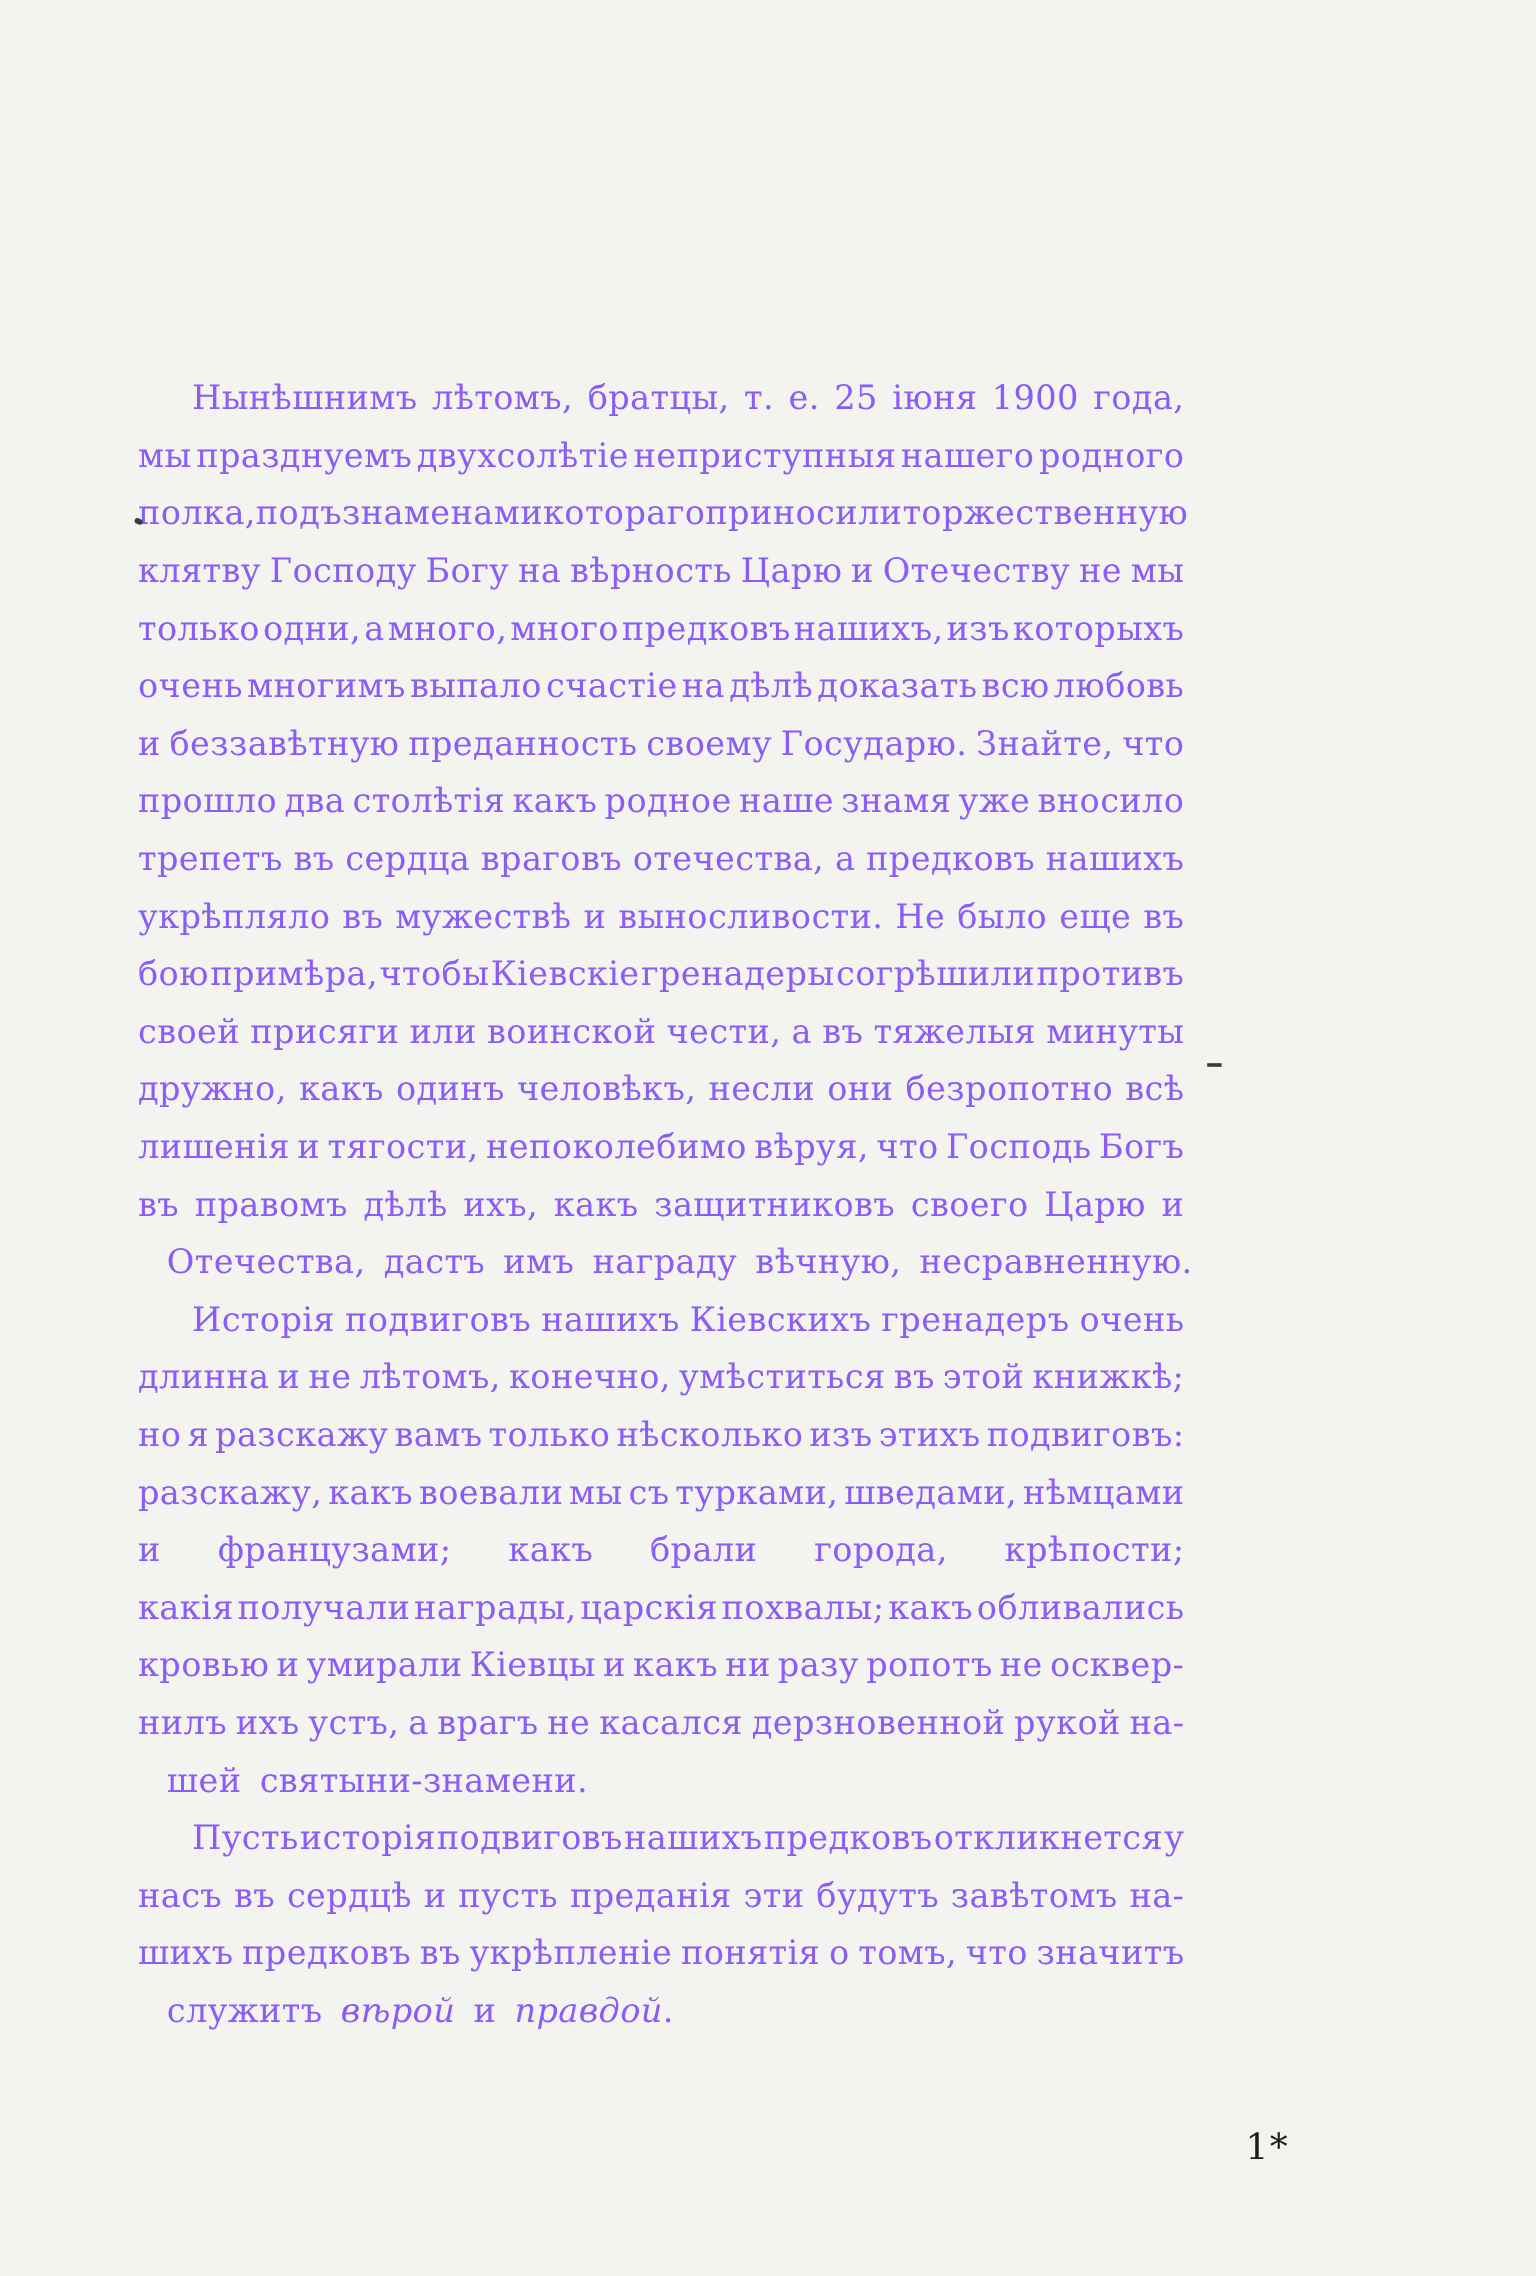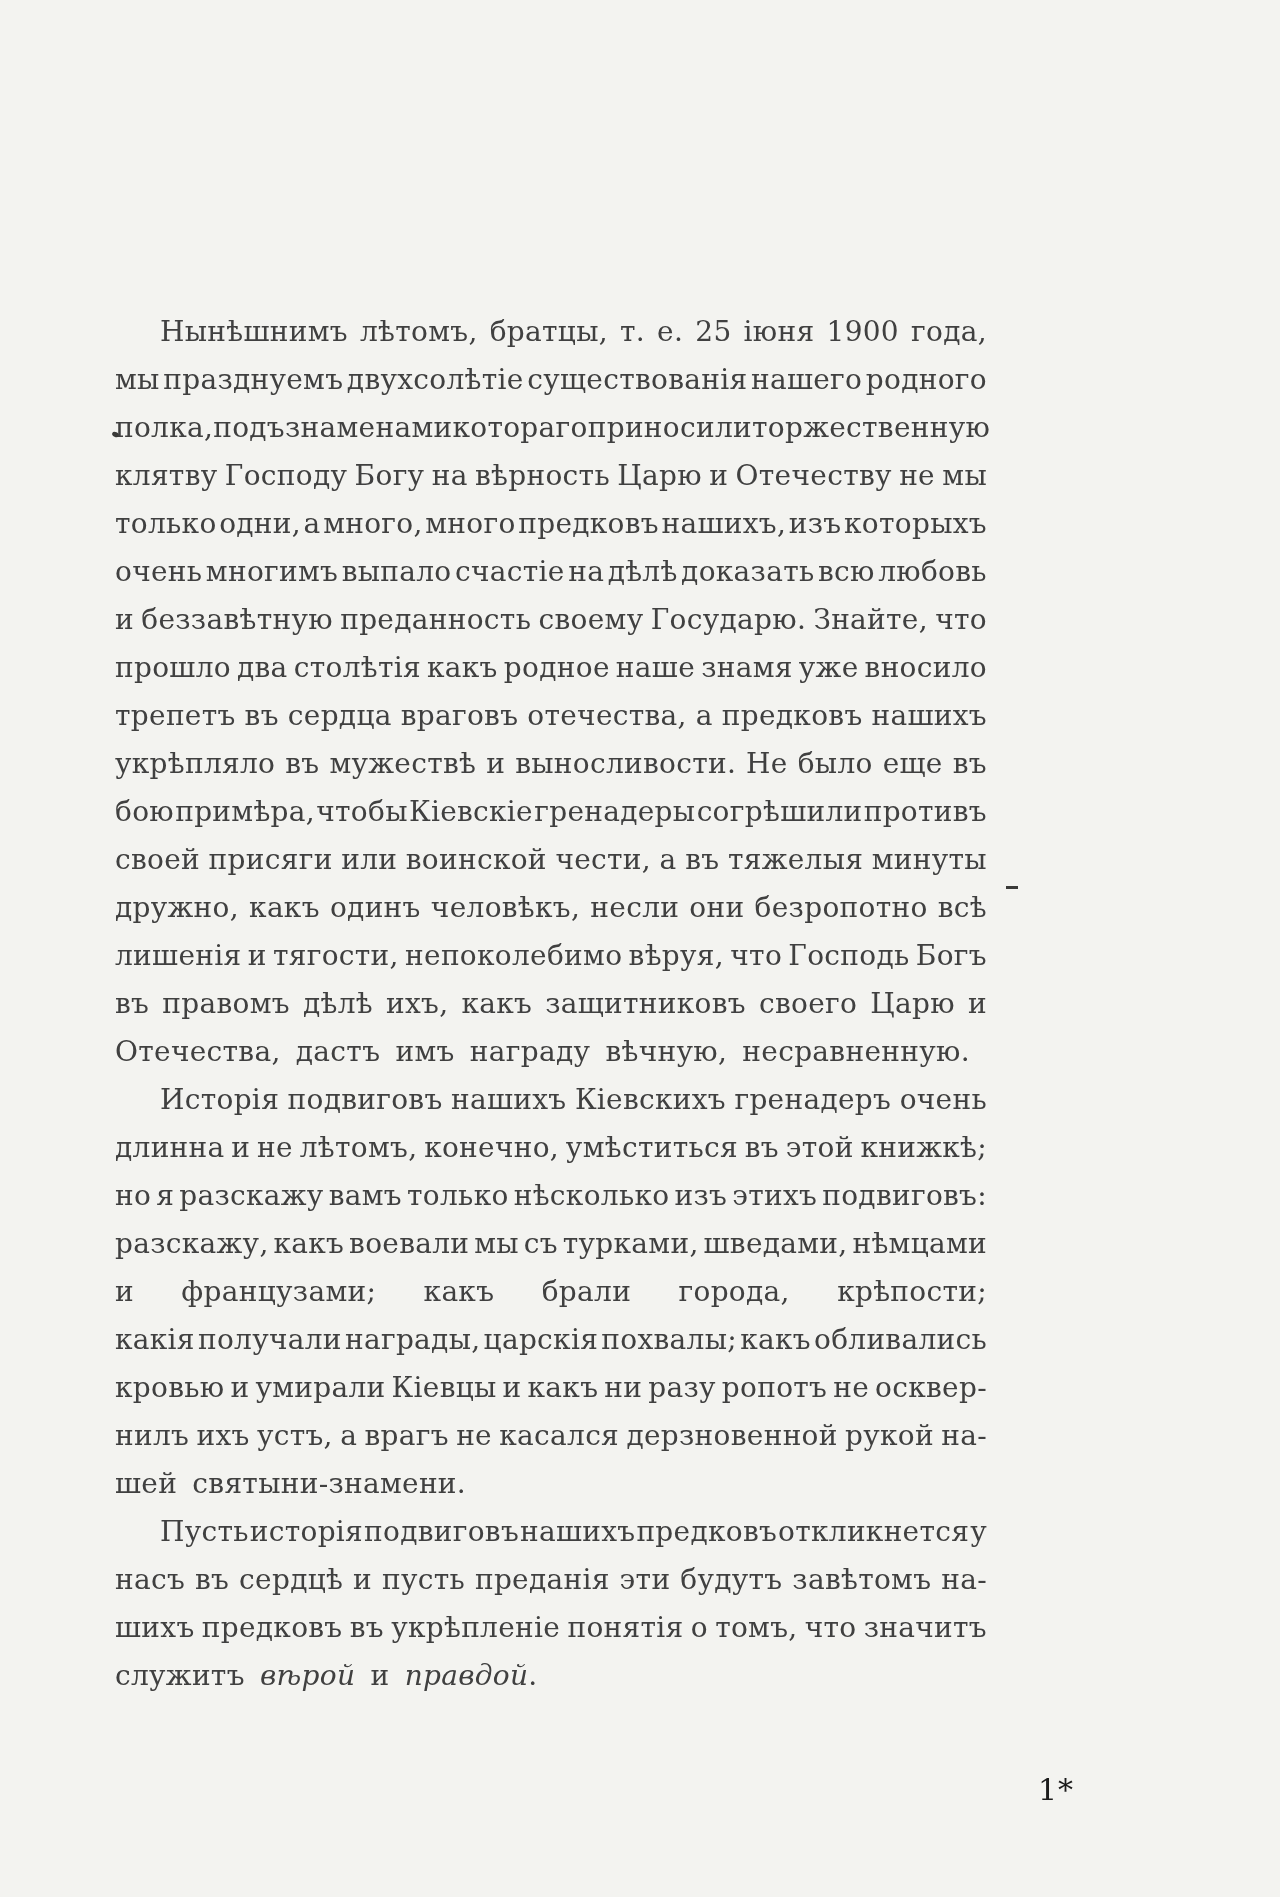--- a/index.html
+++ b/index.html
@@ -16,41 +16,42 @@
   }
   .page {
     position: absolute;
     inset: 0;
   }
   .text-block {
     position: absolute;
     left: 115px;
     top: 308px;
     width: 872px;
-    color: #404040;
+    color: #8b5cf6;
     font-size: 28px;
     line-height: 48px;
     letter-spacing: 0.3px;
   }
   .para { margin: 0; }
   
   .line {
     height: 48px;
     white-space: nowrap;
   }
   .line.justify {
     display: flex;
     flex-wrap: nowrap;
     justify-content: space-between;
     align-items: baseline;
   }
   .line.last {
     display: block;
     text-align: left;
     word-spacing: 6px;
+    margin-left: 24px;
   }
   .line.indent { padding-left: 45px; }
   .line em { font-style: italic; text-align: right; }
   .footer-mark {
     position: absolute;
     left: 1038px;
     top: 1772px;
     color: #1b1b1b;
     font-size: 30px;
     letter-spacing: 1px;
@@ -78,21 +79,21 @@
           <span>е.</span>
           <span>25</span>
           <span>іюня</span>
           <span>1900</span>
           <span>года,</span>
         </div>
         <div class="line justify">
           <span>мы</span>
           <span>празднуемъ</span>
           <span>двухсолѣтіе</span>
-          <span>существованія</span>
+          <span>неприступныя</span>
           <span>нашего</span>
           <span>родного</span>
         </div>
         <div class="line justify">
           <span>полка,</span>
           <span>подъ</span>
           <span>знаменами</span>
           <span>котораго</span>
           <span>приносили</span>
           <span>торжественную</span>

